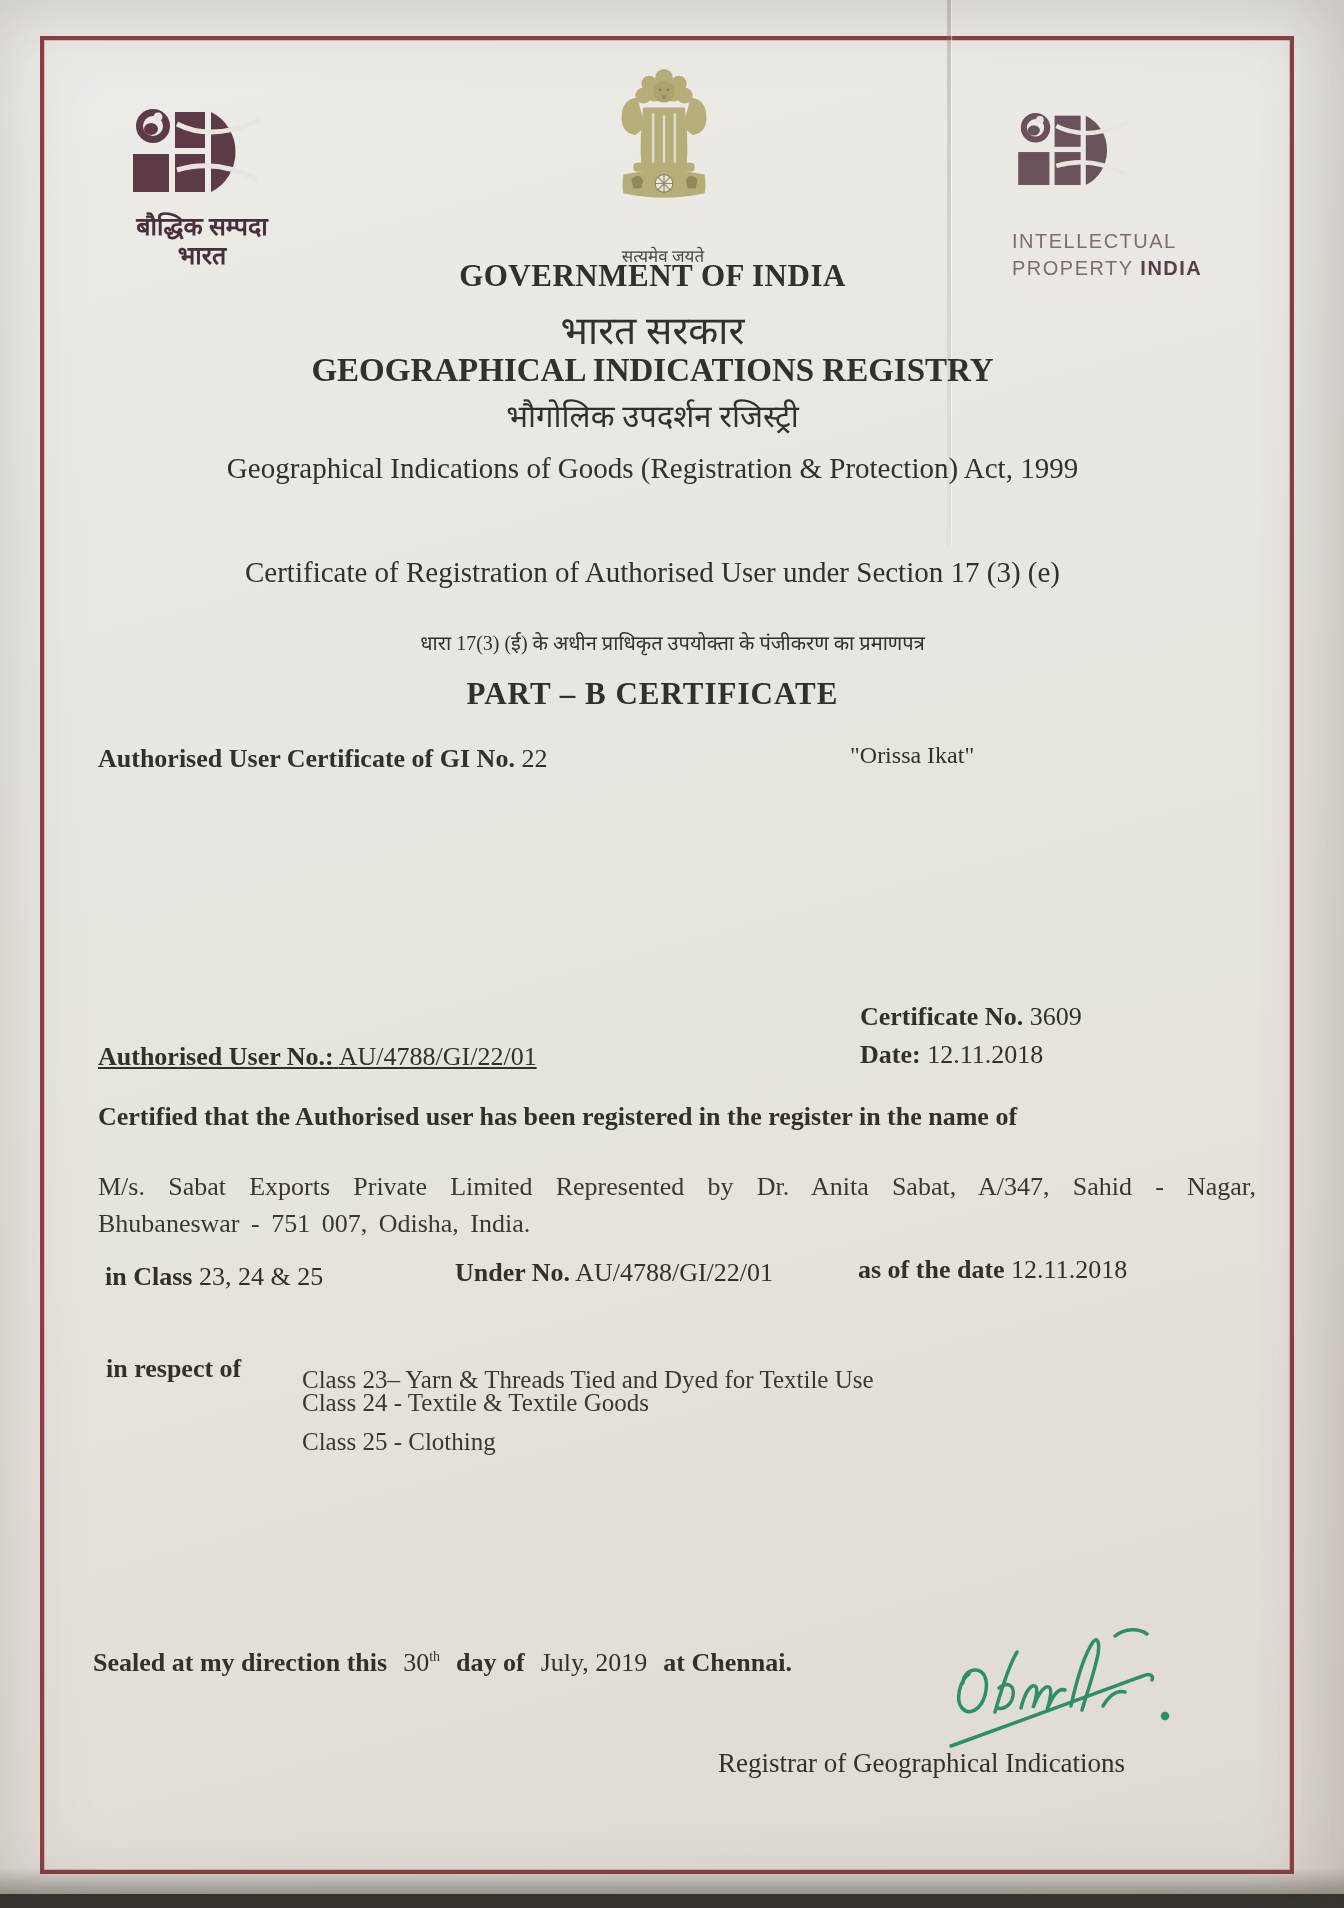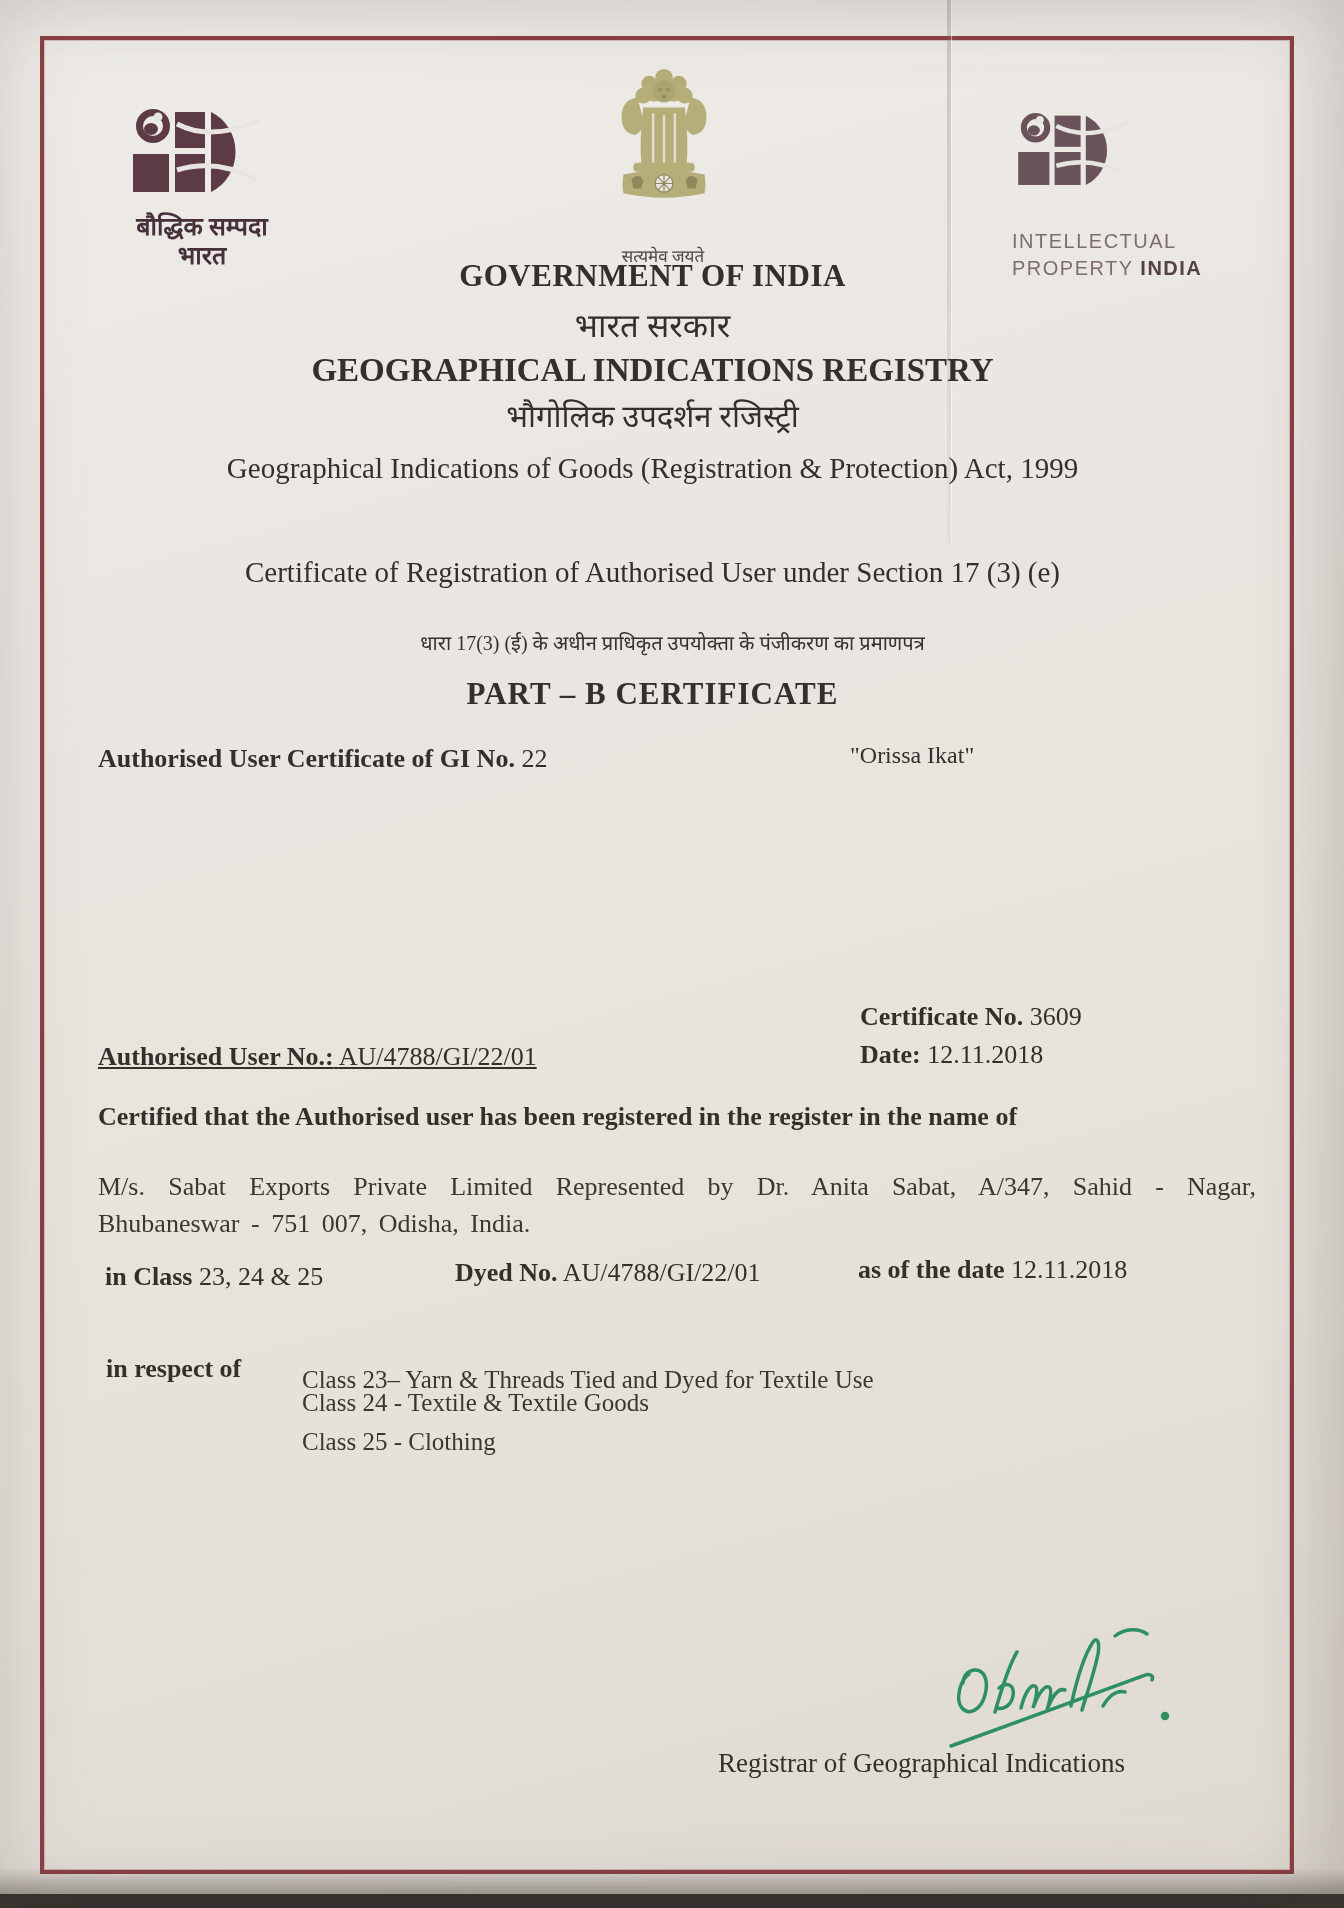--- a/index.html
+++ b/index.html
@@ -19,21 +19,21 @@
   .edge-shadow{position:absolute;left:0;right:0;bottom:14px;height:26px;
     background:linear-gradient(to top,rgba(60,55,48,.38),rgba(60,55,48,0));}
   .edge-dark{position:absolute;left:0;right:0;bottom:0;height:14px;background:#32302c;}
 
   .abs{position:absolute;}
   .center-line{position:absolute;left:45px;width:1215px;text-align:center;}
   .b{font-weight:bold;}
   .hindi{font-family:"Liberation Serif","DejaVu Sans",serif;}
 
   .t-goi{top:258px;font-size:31px;font-weight:bold;letter-spacing:.5px;}
-  .t-goi-hi{top:302px;font-size:33px;}
+  .t-goi-hi{top:302px;font-size:39px;}
   .t-gir{top:352px;font-size:33px;font-weight:bold;}
   .t-gir-hi{top:394px;font-size:31px;}
   .t-act{top:452px;font-size:29px;}
   .t-act-hi{top:496px;font-size:29px;}
   .t-cert{top:556px;font-size:29px;}
   .t-cert-hi{top:629px;font-size:20px;padding-left:20px;}
   .t-part{top:676px;font-size:31px;font-weight:bold;letter-spacing:1px;}
 
   .fs26{font-size:26px;}
   .fs24{font-size:24px;}
@@ -173,33 +173,36 @@
 
   <div class="abs fs26 b" style="left:98px;top:1102px;">Certified that the Authorised user has been registered in the register in the name of</div>
 
   <div class="registrant">M/s. Sabat Exports Private Limited Represented by Dr. Anita Sabat, A/347, Sahid - Nagar, Bhubaneswar - 751 007, Odisha, India.</div>
 
   <div class="abs fs26" style="left:105px;top:1262px;">
     <span class="b">in Class</span>
     <span>23, 24 &amp; 25</span>
   </div>
   <div class="abs fs26" style="left:455px;top:1258px;">
-    <span class="b">Dyed No.</span>
+    <span class="b">Under No.</span>
     <span>AU/4788/GI/22/01</span>
   </div>
   <div class="abs fs26" style="left:858px;top:1255px;">
     <span class="b">as of the date</span>
     <span>12.11.2018</span>
   </div>
 
   <div class="abs fs26 b" style="left:106px;top:1354px;">in respect of</div>
   <div class="classes-line" style="top:1350px;margin-top:16px;">Class 23– Yarn &amp; Threads Tied and Dyed for Textile Use</div>
   <div class="classes-line" style="top:1389px;">Class 24 - Textile &amp; Textile Goods</div>
   <div class="classes-line" style="top:1428px;">Class 25 - Clothing</div>
 
+  <div class="abs fs26" style="left:93px;top:1648px;">
+    <span class="b seal-seg">Sealed at my direction this</span><span class="seal-seg"><span>30</span><sup>th</sup></span><span class="b seal-seg">day of</span><span class="seal-seg">July, 2019</span><span class="b">at Chennai.</span>
+  </div>
 
   <svg class="sig-svg" width="240" height="132" viewBox="0 0 240 132">
     <g stroke="#2e9060" stroke-width="3.5" fill="none" stroke-linecap="round">
       <path d="M24 52 C15 58 10 78 17 86 C24 94 36 88 40 73 C44 58 39 47 29 48 C22 49 18 55 18 61"></path>
       <path d="M50 90 C58 62 66 40 72 30"></path>
       <path d="M54 66 C62 59 70 63 68 74 C66 84 58 88 52 86"></path>
       <path d="M76 86 C80 70 86 62 90 64 C94 66 90 80 88 86 C94 70 100 63 104 65 C108 67 104 82 102 88 C108 72 114 66 120 68"></path>
       <path d="M126 84 C132 56 140 32 148 20 C152 14 155 20 153 32 C149 52 141 74 137 88"></path>
       <path d="M158 84 C164 74 172 68 180 70"></path>
       <path d="M170 14 C180 6 194 6 202 12"></path>

